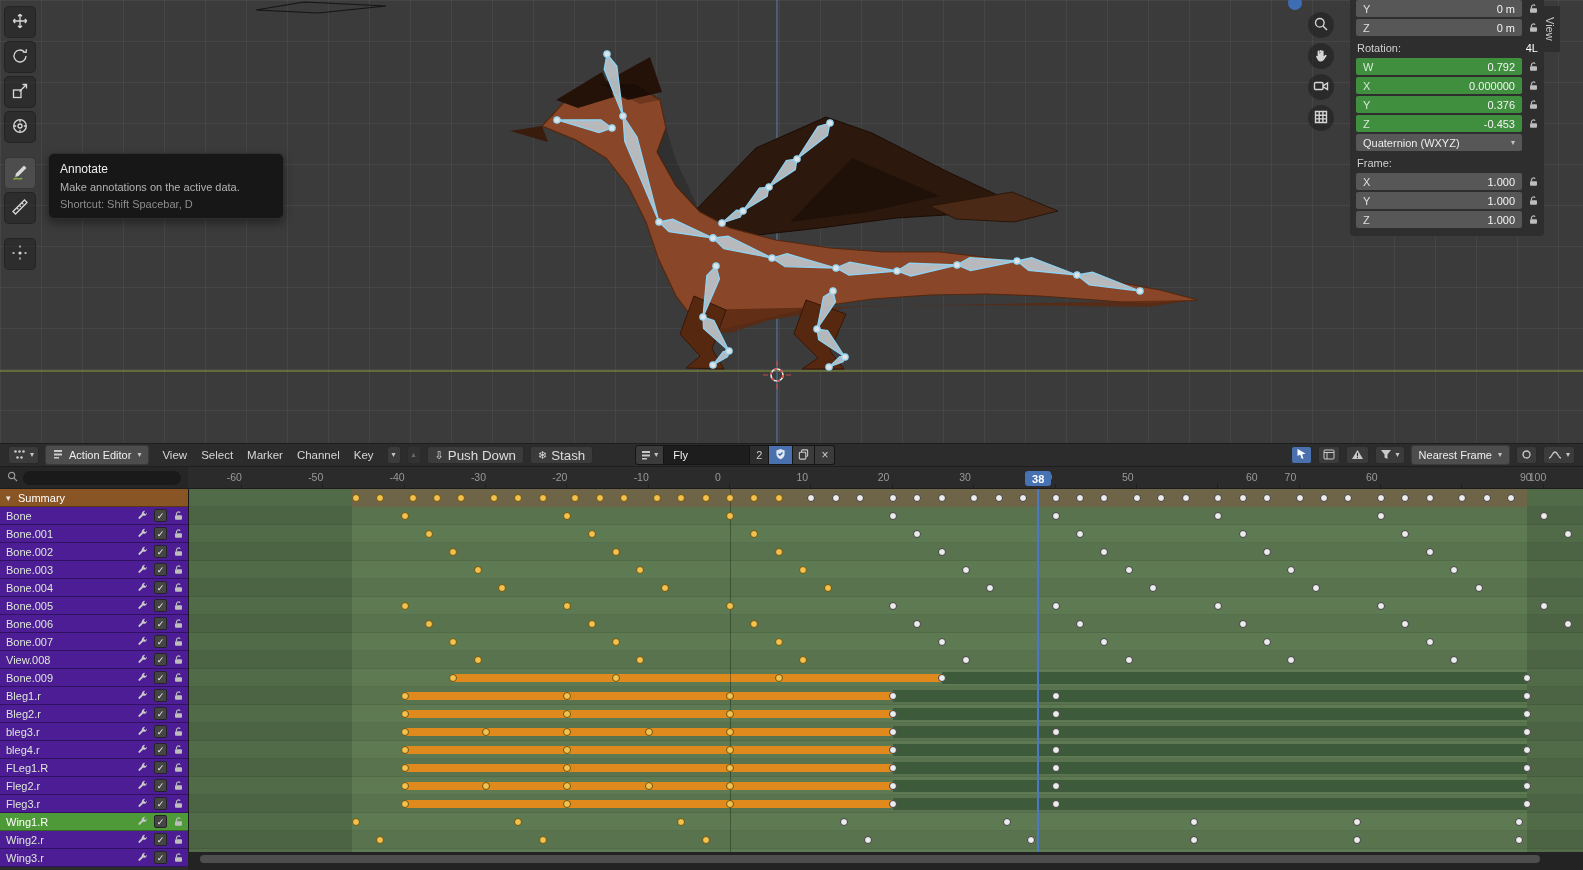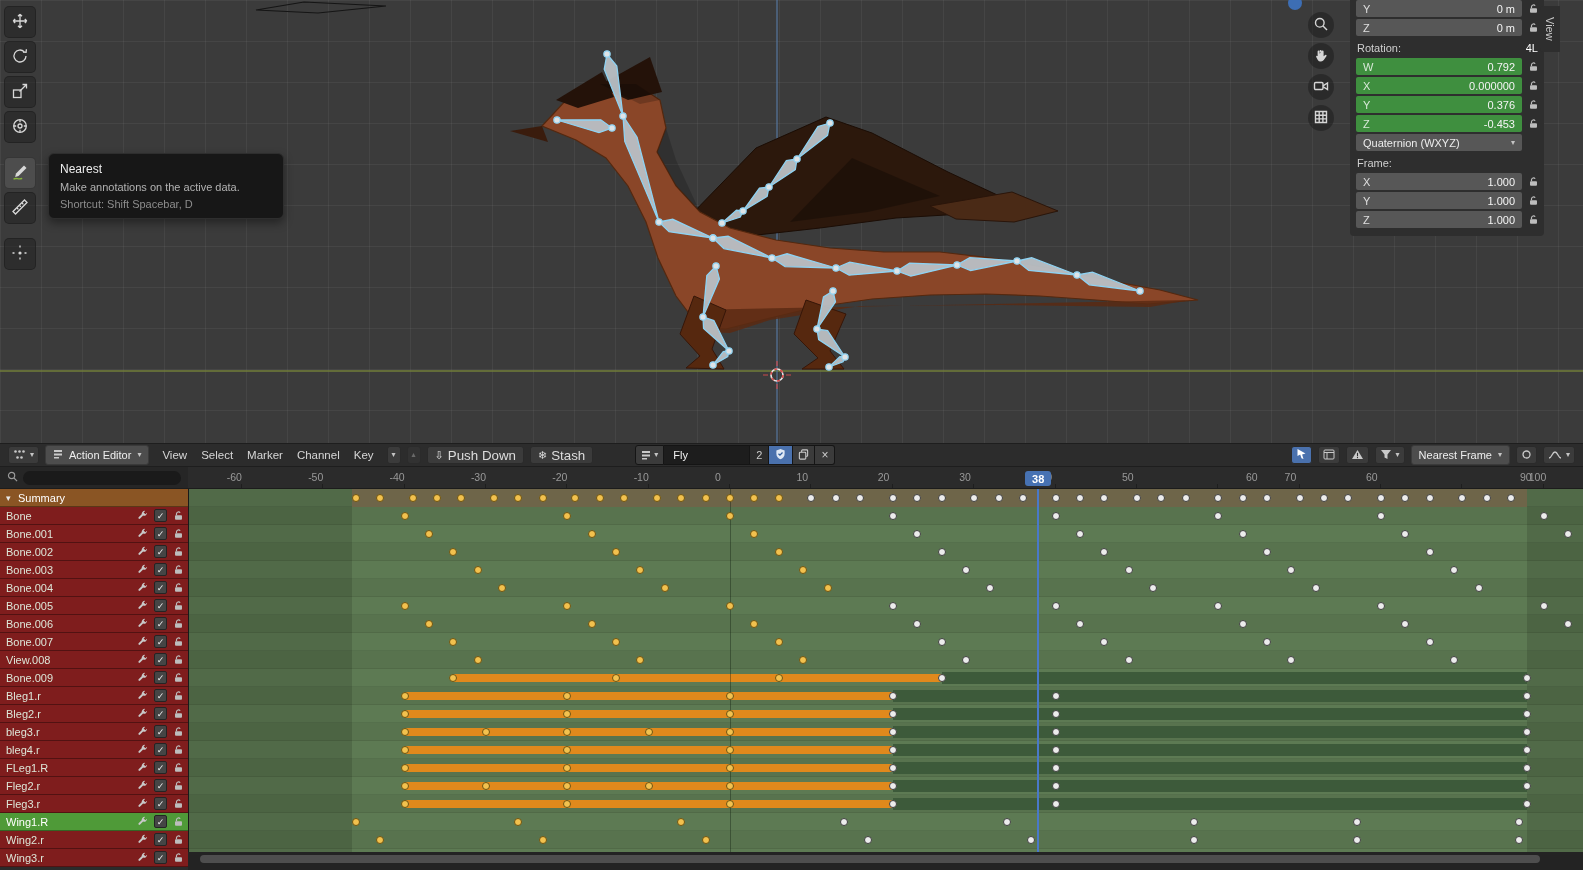--- a/index.html
+++ b/index.html
@@ -67,21 +67,21 @@
   
   #ds-search{position:absolute;left:0;top:467px;width:188px;height:22px;background:#262626;box-sizing:border-box;border-bottom:1px solid #1c1c1c;display:flex;align-items:center;padding:0 7px;gap:5px;z-index:9;}
   #ds-search .sfield{flex:1;height:14px;background:#1a1a1a;border-radius:8px;}
   #ds-ruler{position:absolute;left:188px;top:467px;width:1395px;height:22px;background:#2b2b2b;border-bottom:1px solid #1c1c1c;box-sizing:border-box;overflow:hidden;z-index:8;}
   #ds-ruler .tick{position:absolute;top:4px;width:28px;color:#999;font-size:10.5px;}
   #ds-ruler .tickline{position:absolute;bottom:0;width:1px;height:4px;background:#1e1e1e;}
   .cf-badge{position:absolute;top:4px;width:26px;height:15px;background:#4772b3;border-radius:3px;color:#fff;font-weight:bold;font-size:11px;display:flex;align-items:center;justify-content:center;z-index:3;}
   
   #ds-list{position:absolute;left:0;top:489px;width:188px;height:381px;background:#2b2b2b;overflow:hidden;z-index:7;}
   .ch-row{height:18px;box-sizing:border-box;display:flex;align-items:center;padding:0 4px 0 6px;border-bottom:1px solid rgba(0,0,0,0.35);color:#dde6d8;}
-  .ch-row.group{background:#7f1d1d;}
+  .ch-row.group{background:#4c1d95;}
   .ch-row.active{background:#4f9a38;color:#fff;}
   .ch-row.summary{background:#8a5524;color:#fff;}
   .ch-row .tri{width:12px;font-size:9px;color:#e8e8e8;}
   .chname{flex:0 1 auto;white-space:nowrap;overflow:hidden;}
   .row-icons{margin-left:auto;display:flex;align-items:center;gap:6px;}
   .cb{width:11px;height:11px;background:#454545;border:1px solid #242424;border-radius:2px;color:#eee;font-size:9px;display:inline-flex;align-items:center;justify-content:center;}
   .ric{display:inline-flex;}
   
   #ds-keys{position:absolute;left:188px;top:489px;width:1395px;height:363px;background:#5d7a53;overflow:hidden;border-left:1px solid #1a1a1a;box-sizing:border-box;z-index:5;}
   .krow{position:absolute;left:0;width:100%;height:18px;border-bottom:1px solid rgba(0,0,0,0.08);box-sizing:border-box;}
@@ -227,21 +227,21 @@
       <div class="tool-gap"></div>
       <div class="tool-btn">
           <span><svg viewBox="0 0 18 18">
               <circle cx="9" cy="9" r="1.6" fill="#d8d8d8" stroke="none"></circle>
               <path d="M9 1.5v3M9 13.5v3M1.5 9h3M13.5 9h3" stroke-dasharray="2 1.4"></path>
             </svg></span>
         </div>
     </div>
 
     <div id="tooltip">
-      <div class="tt-title">Nearest</div>
+      <div class="tt-title">Annotate</div>
       <div class="tt-desc">Make annotations on the active data.</div>
       <div class="tt-short">Shortcut: Shift Spacebar, D</div>
     </div>
 
     <div id="gizmo-dot"></div>
     <div id="navcol">
       <div class="nav-btn">
           <span><svg viewBox="0 0 16 16">
               <circle cx="6.8" cy="6.8" r="4.3"></circle>
               <path d="M10 10l4 4"></path>

